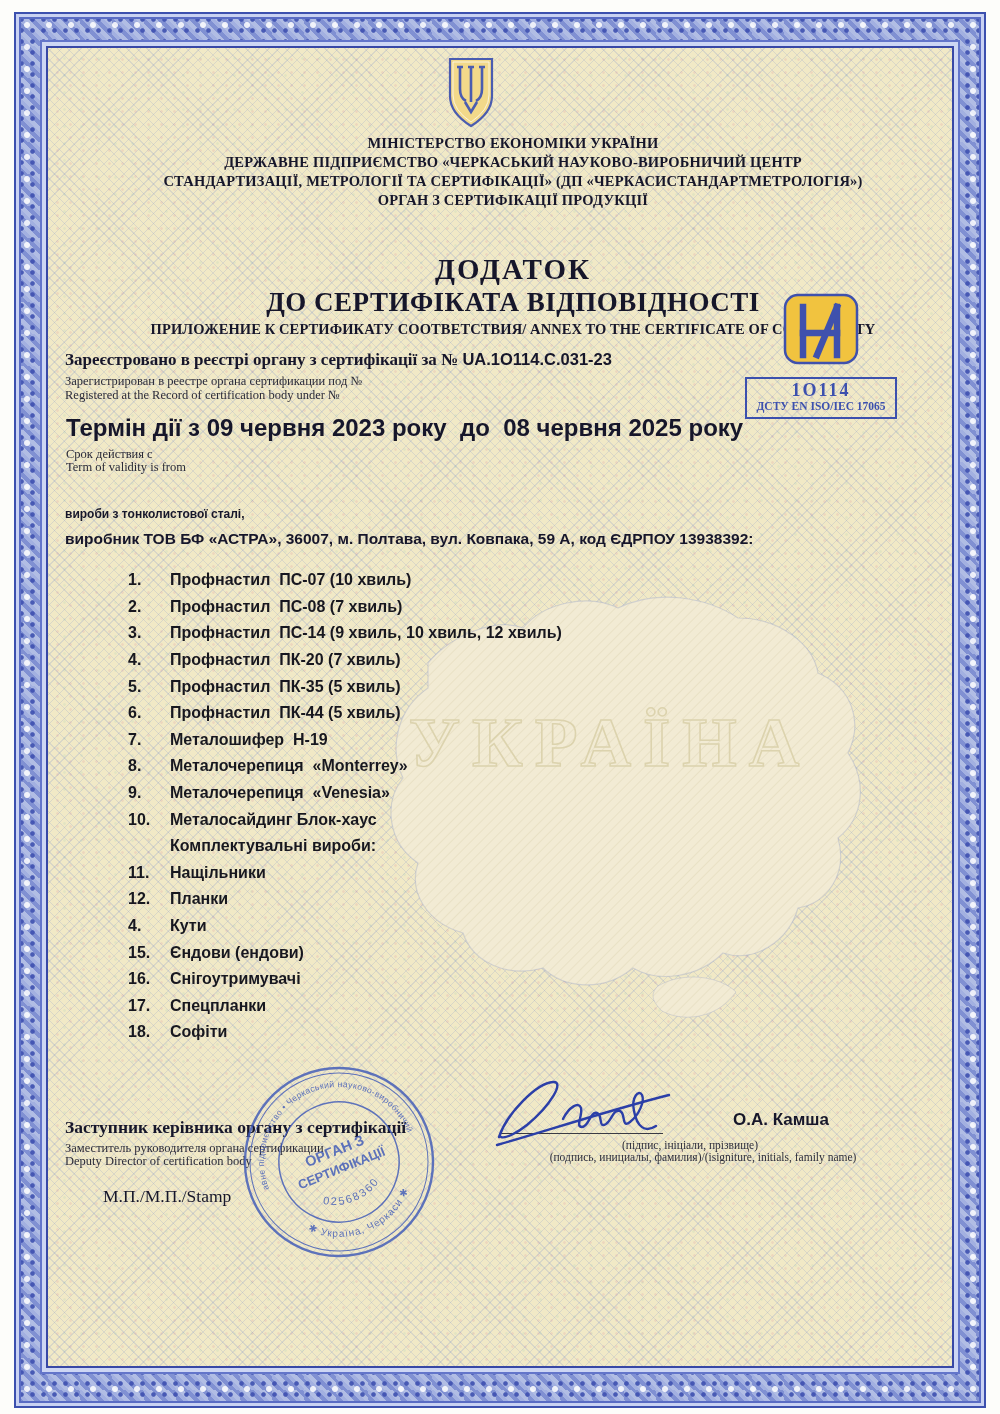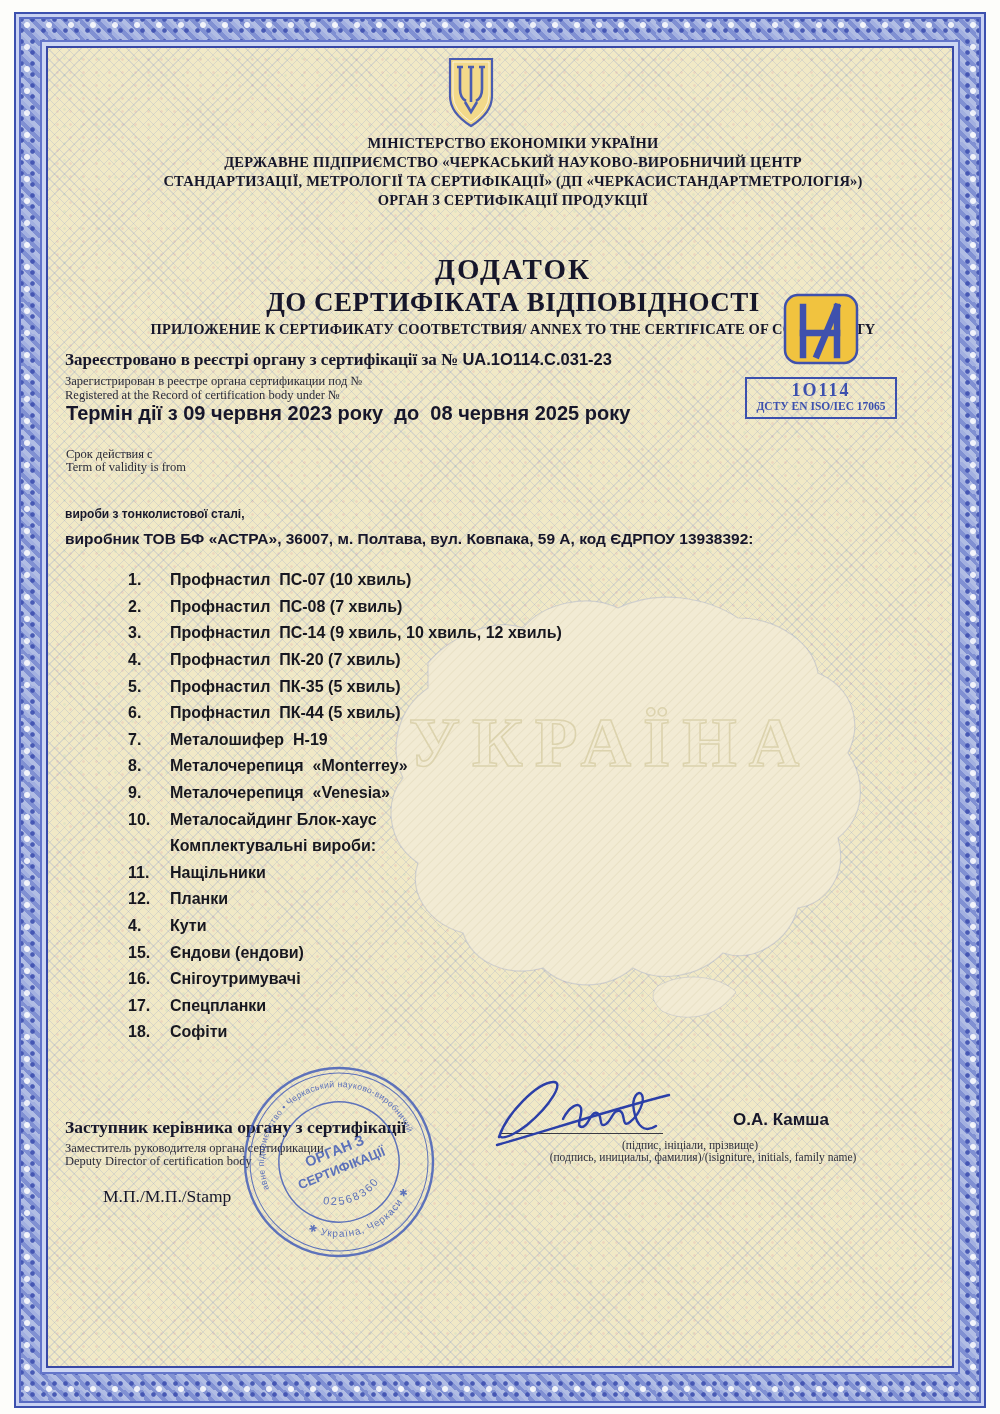--- a/index.html
+++ b/index.html
@@ -126,21 +126,21 @@
     <span class="sansB ink" style="font-size:16.5px;">UA.1О114.С.031-23</span>
   </div>
   <div class="abs z serifR small-serif" style="left:65px; top:374px;">Зарегистрирован в реестре органа сертификации под №</div>
   <div class="abs z serifR small-serif" style="left:65px; top:388px;">Registered at the Record of certification body under №</div>
 
   <div class="abs accr-box">
     <div class="accr-code">1О114</div>
     <div class="accr-std">ДСТУ EN ISO/IEC 17065</div>
   </div>
 
-  <div class="abs z sansB pre ink" style="left:66px; top:402px; font-size:20px;">Термін дії з 09 червня 2023 року  до  08 червня 2025 року</div>
+  <div class="abs z sansB pre ink" style="left:66px; top:414px; font-size:24px;">Термін дії з 09 червня 2023 року  до  08 червня 2025 року</div>
   <div class="abs z serifR small-serif" style="left:66px; top:447px;text-align:right;">Срок действия с</div>
   <div class="abs z serifR small-serif" style="left:66px; top:460px;">Term of validity is from</div>
 
   <div class="abs z sansB ink" style="left:65px; top:507px; font-size:12px;">вироби з тонколистової сталі,</div>
   <div class="abs z sansB ink" style="left:65px; top:530px; font-size:15.5px;">виробник ТОВ БФ «АСТРА», 36007, м. Полтава, вул. Ковпака, 59 А, код ЄДРПОУ 13938392:</div>
 
   <div class="abs products-list">
     <div class="p-row">
         <span class="p-num">1.</span>
         <span class="p-text">Профнастил  ПС-07 (10 хвиль)</span>

